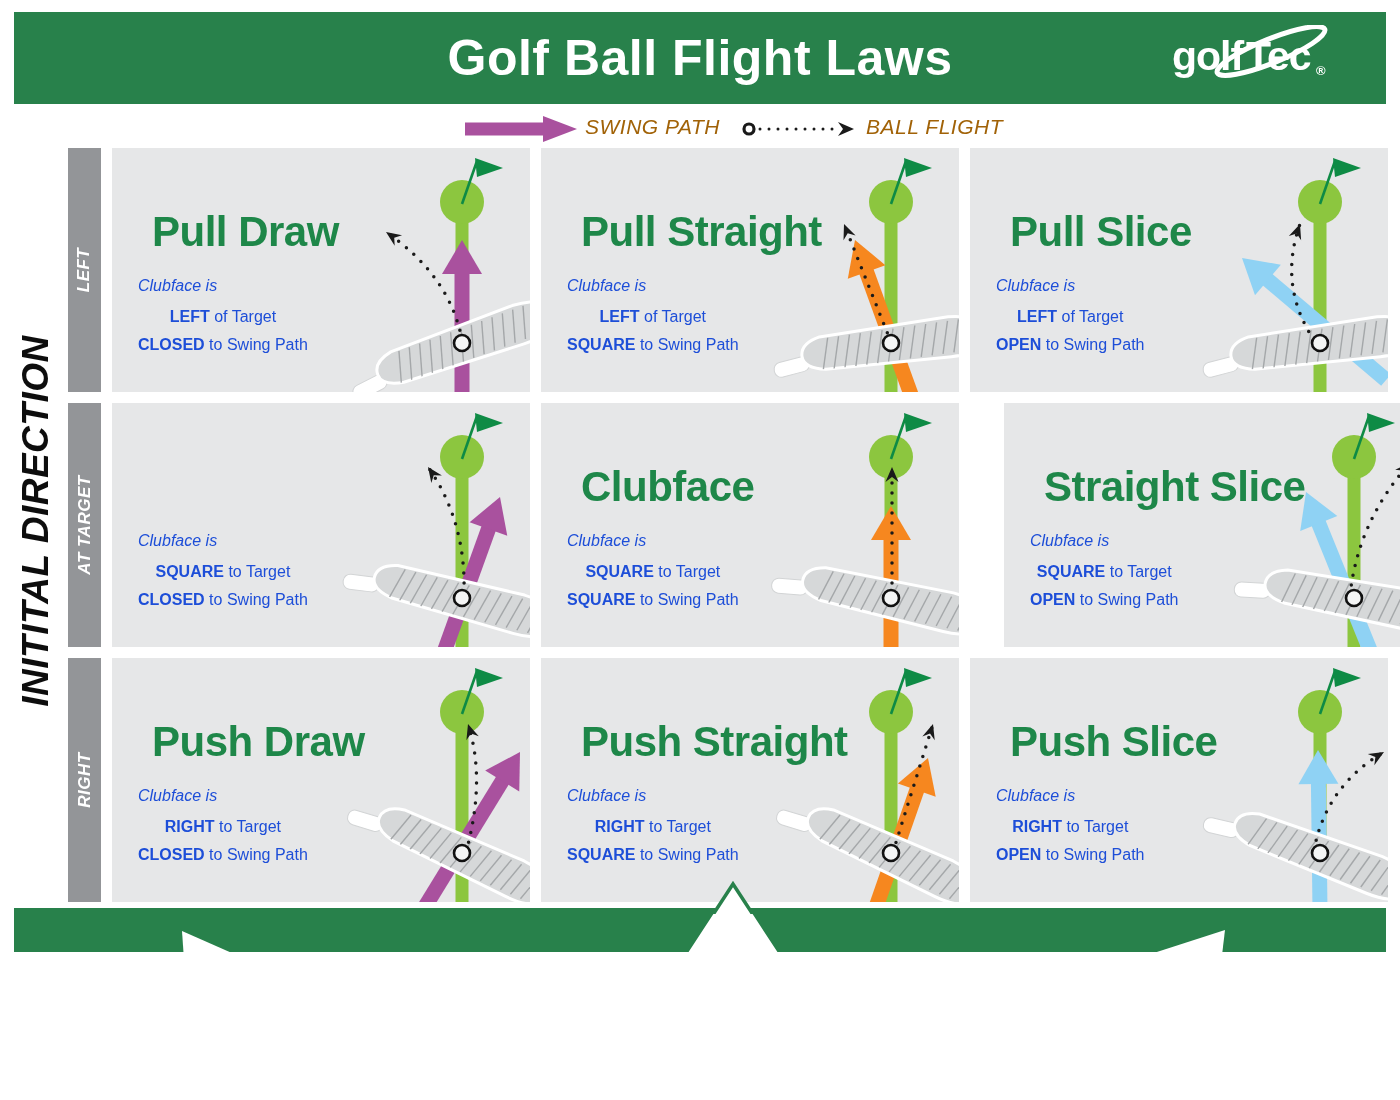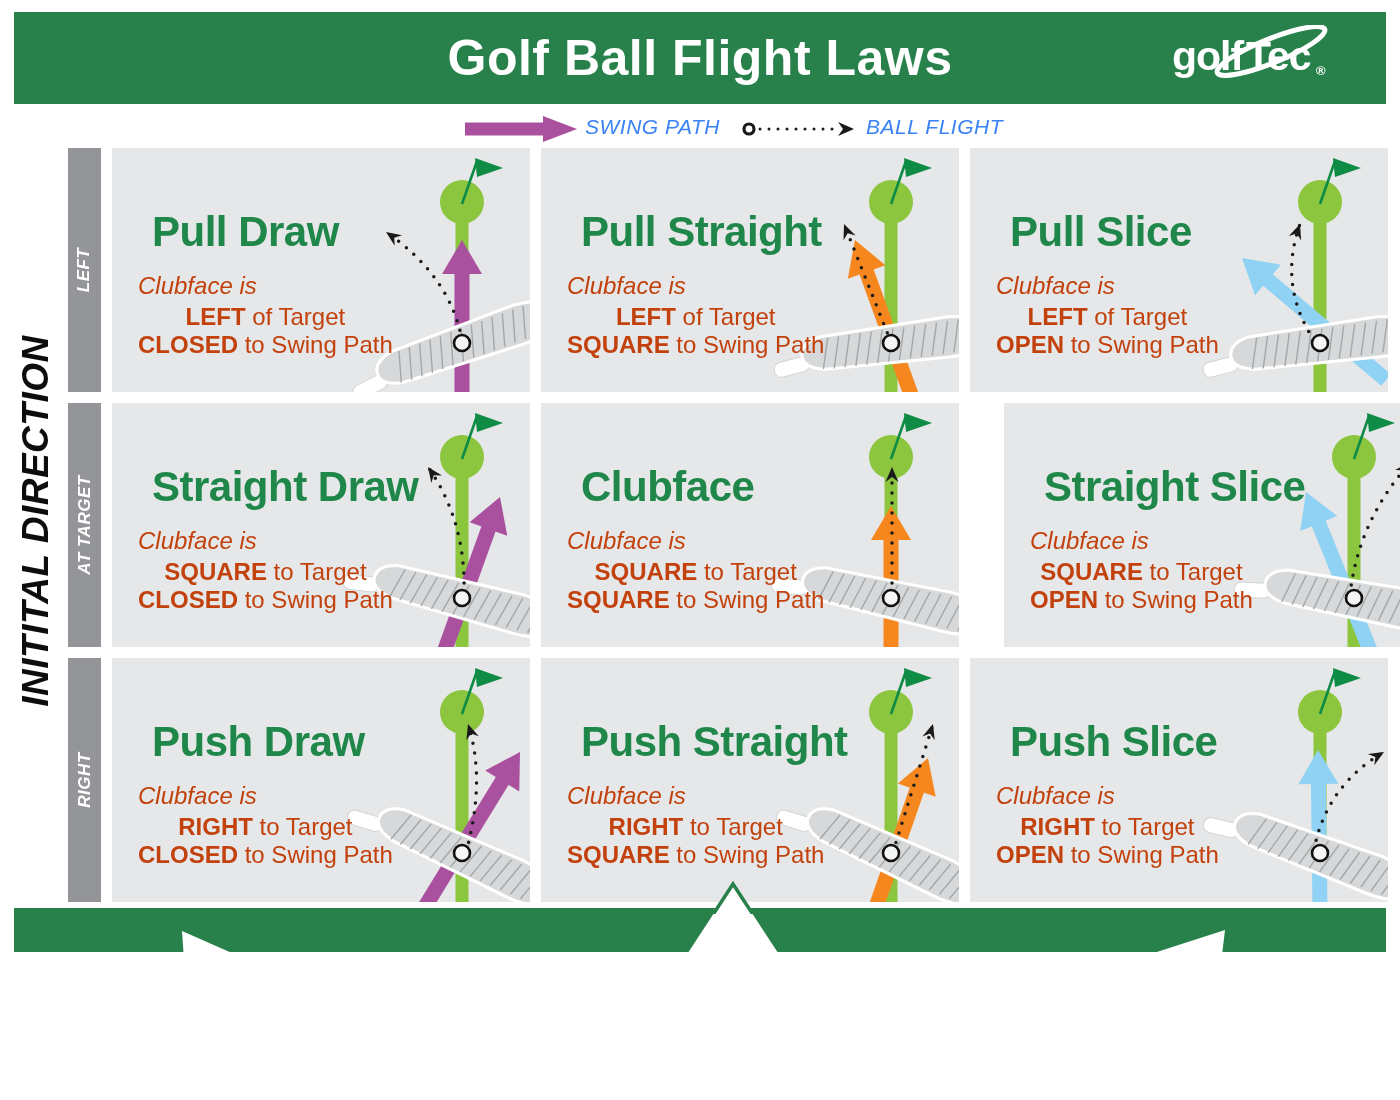--- a/index.html
+++ b/index.html
@@ -11,36 +11,36 @@
           background:var(--brand);display:flex;align-items:center;justify-content:center;}
   .topbar h1{margin:0;color:#fff;font-size:50px;font-weight:bold;letter-spacing:.5px;}
   .logo{position:absolute;right:22px;top:50%;transform:translateY(-50%);}
 
   
   .legend{position:absolute;left:0;top:110px;width:1400px;height:36px;}
   .legend .swing-arrow{position:absolute;left:465px;top:6px;}
   .legend .swing-label{position:absolute;left:585px;top:5px;}
   .legend .flight-glyph{position:absolute;left:742px;top:8px;}
   .legend .flight-label{position:absolute;left:866px;top:5px;}
-  .legend-text{font-style:italic;font-size:21px;color:#3b82f6;letter-spacing:.5px;white-space:nowrap;}
+  .legend-text{font-style:italic;font-size:21px;color:#a16207;letter-spacing:.5px;white-space:nowrap;}
 
   
   .init-label{position:absolute;left:36px;top:521px;transform:translate(-50%,-50%) rotate(-90deg);
               font-size:37px;font-weight:bold;font-style:italic;color:#0d0d0d;white-space:nowrap;letter-spacing:.5px;}
   .rowbar{position:absolute;left:68px;width:33px;height:244px;background:var(--bar-gray);
           display:flex;align-items:center;justify-content:center;}
   .rowbar span{transform:rotate(-90deg);color:#fff;font-weight:bold;font-style:italic;
                font-size:17px;white-space:nowrap;letter-spacing:.5px;}
 
   
   .cell{position:absolute;width:418px;height:244px;background:var(--cell-bg);}
   .cell svg.illu{position:absolute;left:0;top:0;}
   .cell h2{position:absolute;left:26px;top:46px;margin:14px;font-size:42px;font-weight:bold;
            color:var(--title-green);letter-spacing:-.5px;z-index:2;}
-  .cell .body{position:absolute;left:26px;top:124px;font-size:24px;line-height:28px;color:#c2410c;z-index:2;}
+  .cell .body{position:absolute;left:26px;top:124px;font-size:16px;line-height:28px;color:#1d4ed8;z-index:2;}
   .cell .clubface{margin:0 0 3px 0;font-style:italic;}
   .cell .line{margin:0;text-align:center;}
   .cell .line b{font-weight:bold;}
   .cell .line span{white-space:pre;}
 
   
   .footer-svg{position:absolute;left:0;top:870px;}
   .shotcurve{position:absolute;left:730px;top:1066px;transform:translateX(-50%);
              font-size:34px;font-weight:bold;font-style:italic;color:#000;letter-spacing:1px;white-space:nowrap;}
 </style>
@@ -243,21 +243,20 @@
             <line x1="48" y1="-14" x2="39" y2="18" stroke="#a4a7a9" stroke-width="1.4"></line>
             <line x1="59" y1="-14" x2="50" y2="18" stroke="#a4a7a9" stroke-width="1.4"></line>
             <line x1="70" y1="-14" x2="61" y2="18" stroke="#a4a7a9" stroke-width="1.4"></line>
             <line x1="81" y1="-14" x2="72" y2="18" stroke="#a4a7a9" stroke-width="1.4"></line>
           </g>
         </g>
         <path d="M352,190 Q354,118 316,64" fill="none" stroke="#1A1A1A" stroke-width="3.5" stroke-linecap="round" stroke-dasharray="0 10"></path>
         <path d="M0,0 L-15,6.5 L-10,0 L-15,-6.5 Z" fill="#1A1A1A" transform="translate(316,64) rotate(-125.13419305691565)"></path>
         <circle cx="350" cy="195" r="8" fill="#f4f5f5" stroke="#111" stroke-width="2.6"></circle>
       </svg>
-    <h2>Straight Draw</h2>
     <div class="body">
       <p class="clubface">Clubface is</p>
       <p class="line"><b>SQUARE</b><span> to Target</span></p>
       <p class="line"><b>CLOSED</b><span> to Swing Path</span></p>
     </div>
   </div>
 
   <div class="cell" style="left:541px;top:403px">
     <svg class="illu" width="418" height="244" viewBox="0 0 418 244">
         <rect x="343.5" y="54" width="13" height="190" fill="#8CC63F"></rect>

